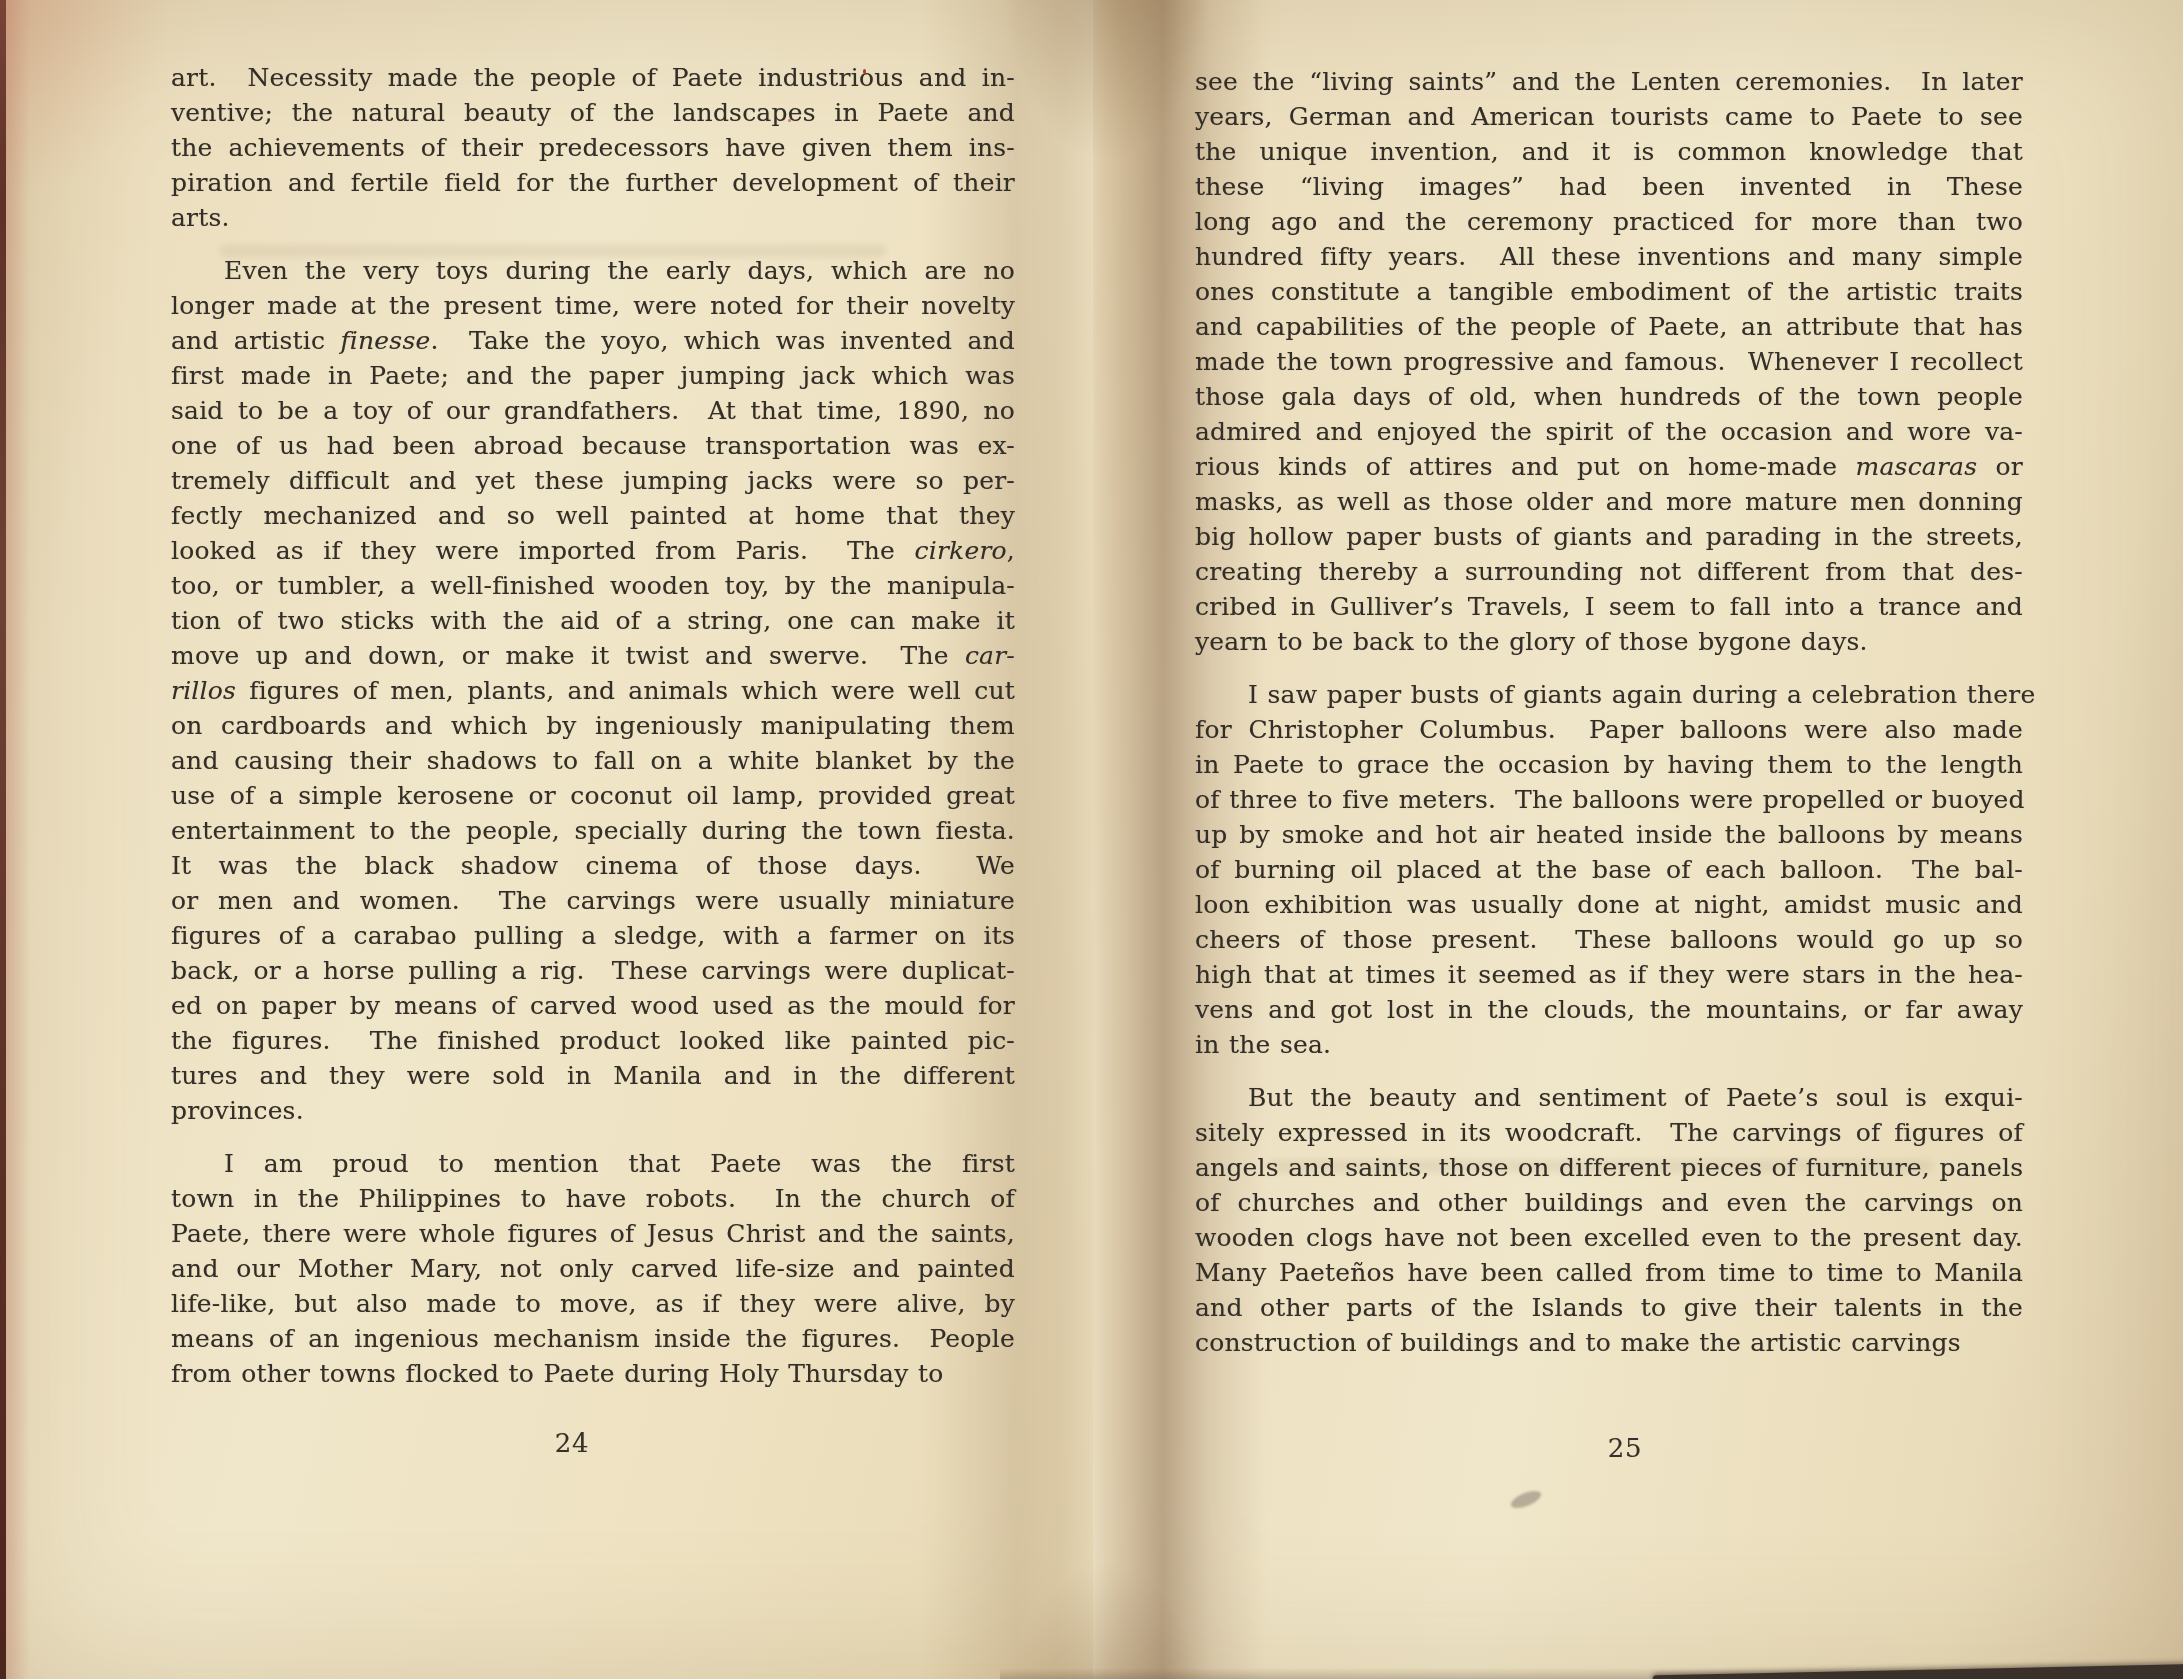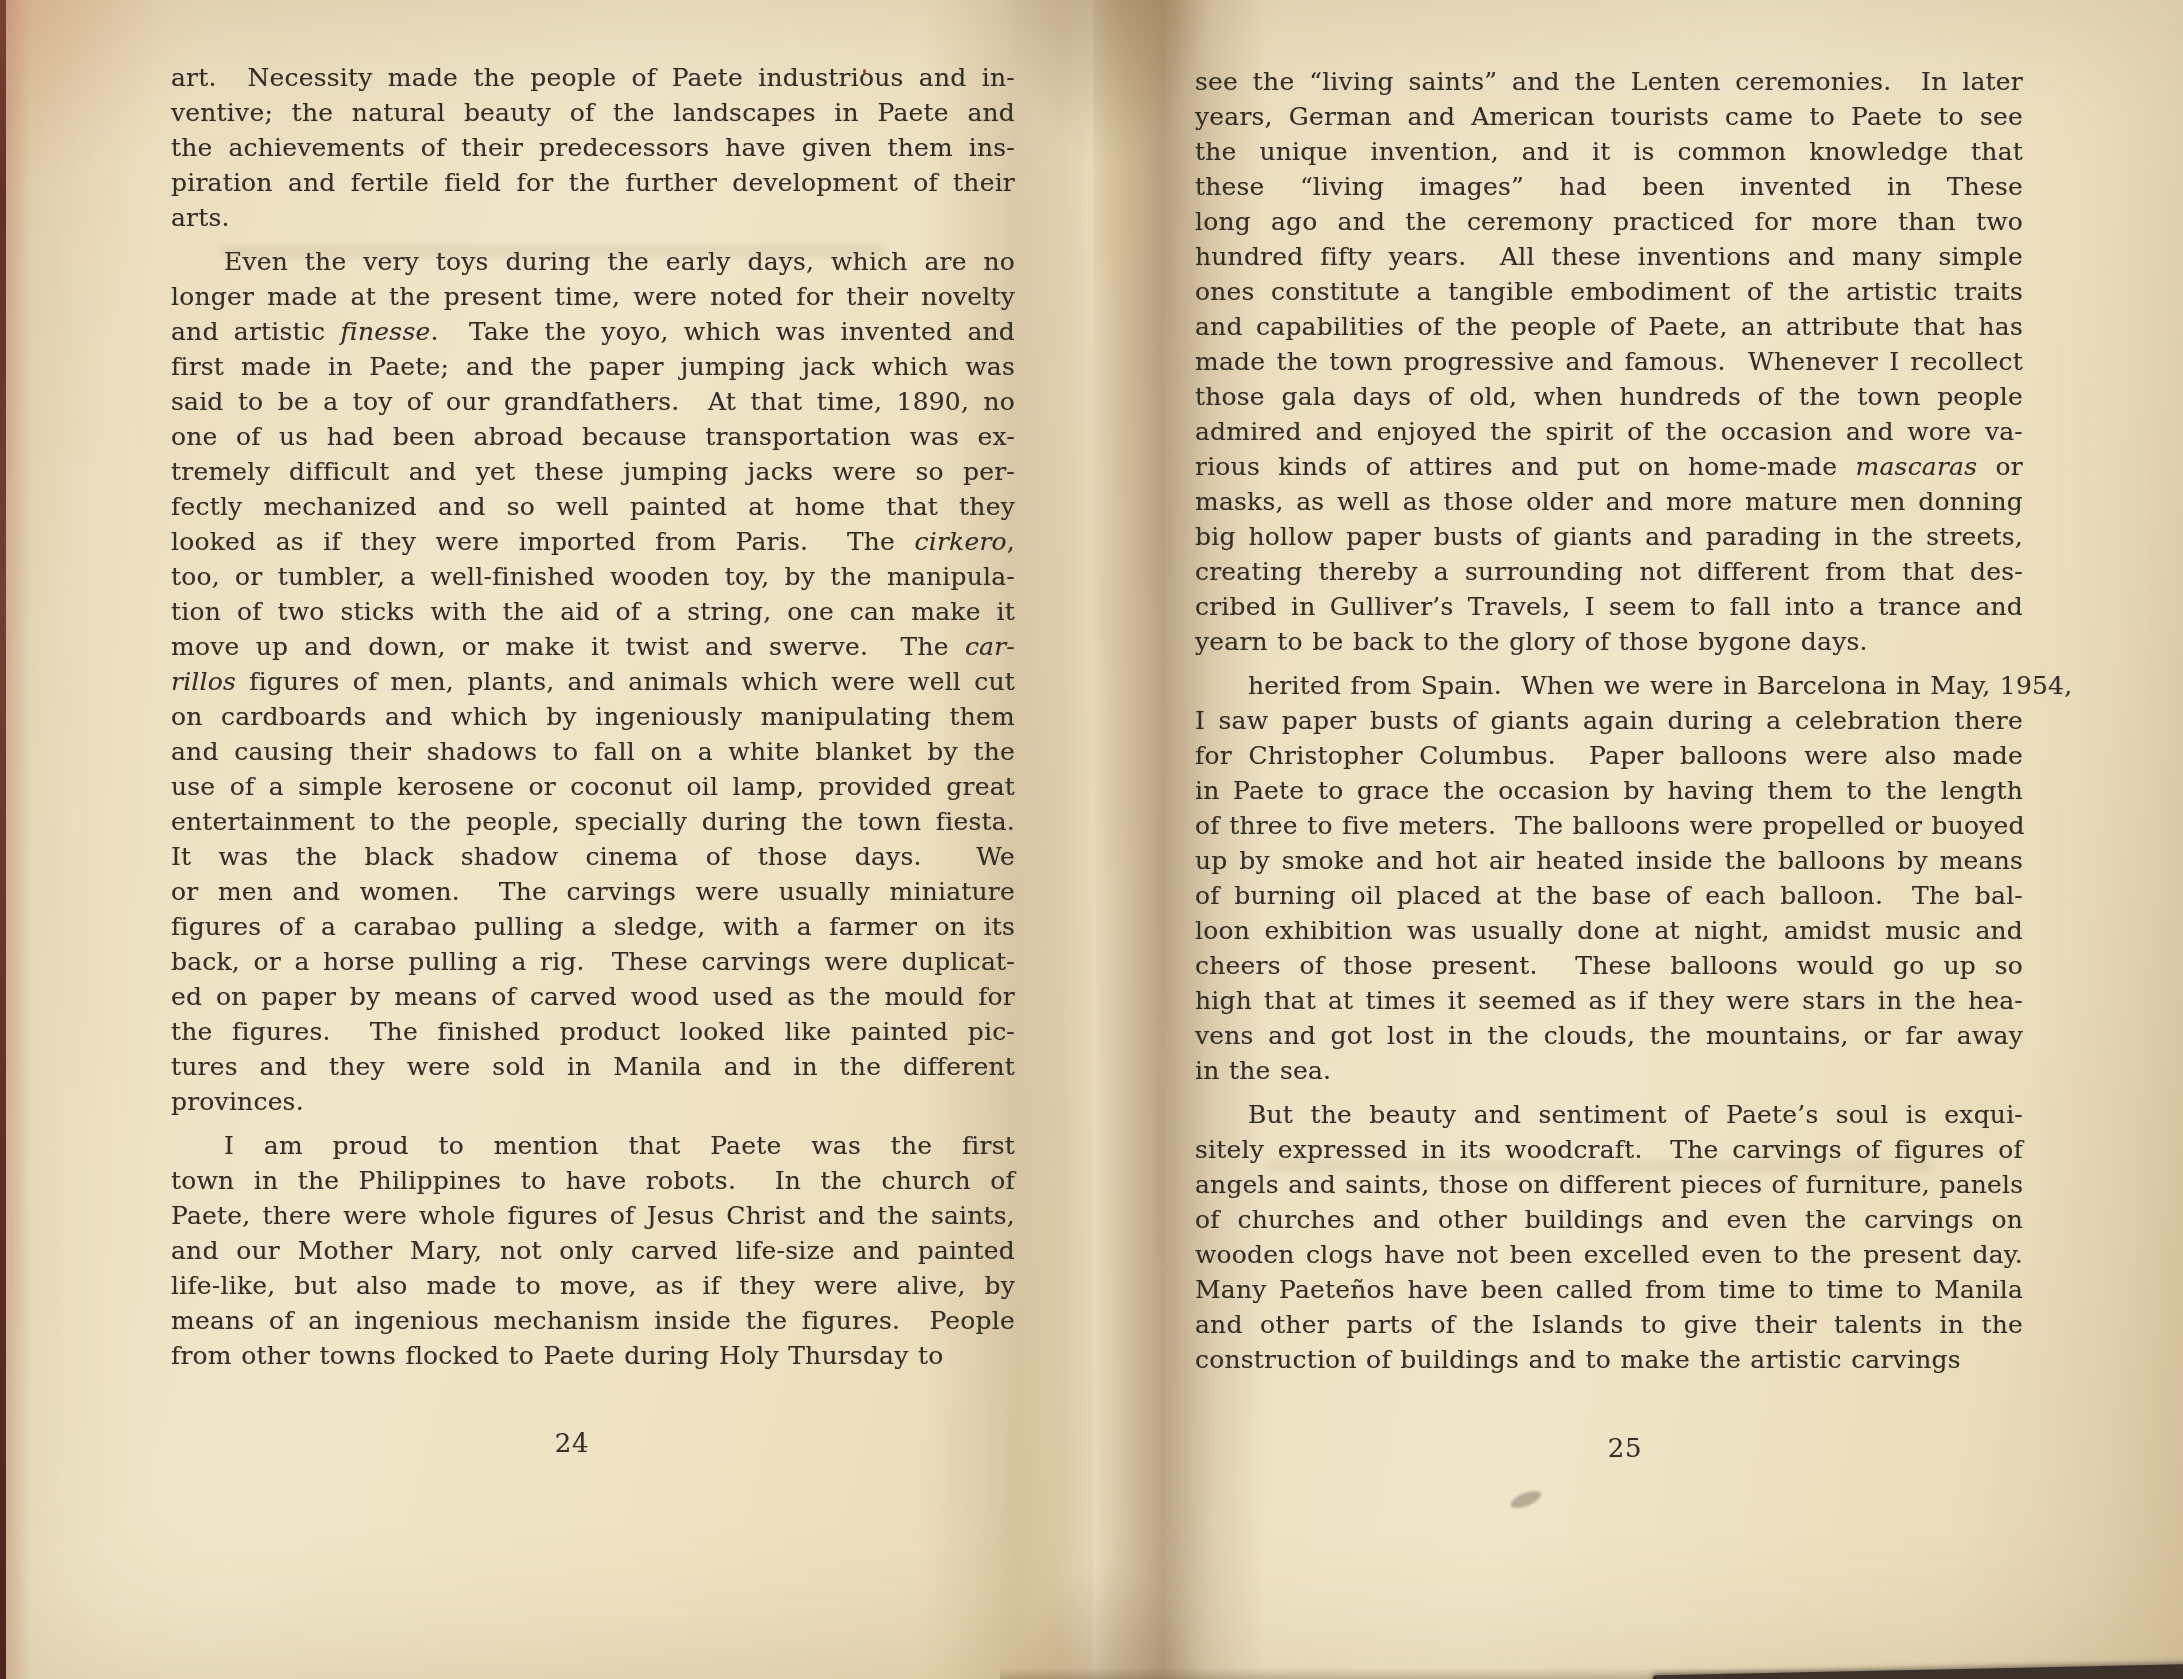--- a/index.html
+++ b/index.html
@@ -82,21 +82,21 @@
     position: absolute;
     color: #332e27;
     font-size: 25px;
     line-height: 35px;
     word-spacing: 1.3px;
     letter-spacing: 0.2px;
     text-shadow: 0 0 0.7px rgba(62,52,40,0.35);
   }
   .text-left  { top: 60px;  left: 171px;  width: 844px; }
   .text-right { top: 64px;  left: 1195px; width: 828px; }
-  .para + .para { margin-top: 9px; }
+  .para + .para { margin-top: 18px; }
   .para.indent .line:first-child { text-indent: 53px; }
   .line {
     text-align: justify;
     text-align-last: justify;
     white-space: nowrap;
   }
   .line.para-end { text-align-last: left; }
   .page-number {
     position: absolute;
     color: #36312a;
@@ -207,21 +207,20 @@
         <div class="line">those gala days of old, when hundreds of the town people</div>
         <div class="line">admired and enjoyed the spirit of the occasion and wore va-</div>
         <div class="line">rious kinds of attires and put on home-made <i>mascaras</i> or</div>
         <div class="line">masks, as well as those older and more mature men donning</div>
         <div class="line">big hollow paper busts of giants and parading in the streets,</div>
         <div class="line">creating thereby a surrounding not different from that des-</div>
         <div class="line">cribed in Gulliver’s Travels, I seem to fall into a trance and</div>
         <div class="line para-end">yearn to be back to the glory of those bygone days.</div>
       </div>
       <div class="para indent">
-        <div class="line">herited from Spain.&nbsp; When we were in Barcelona in May, 1954,</div>
         <div class="line">I saw paper busts of giants again during a celebration there</div>
         <div class="line">for Christopher Columbus.&nbsp; Paper balloons were also made</div>
         <div class="line">in Paete to grace the occasion by having them to the length</div>
         <div class="line">of three to five meters.&nbsp; The balloons were propelled or buoyed</div>
         <div class="line">up by smoke and hot air heated inside the balloons by means</div>
         <div class="line">of burning oil placed at the base of each balloon.&nbsp; The bal-</div>
         <div class="line">loon exhibition was usually done at night, amidst music and</div>
         <div class="line">cheers of those present.&nbsp; These balloons would go up so</div>
         <div class="line">high that at times it seemed as if they were stars in the hea-</div>
         <div class="line">vens and got lost in the clouds, the mountains, or far away</div>

